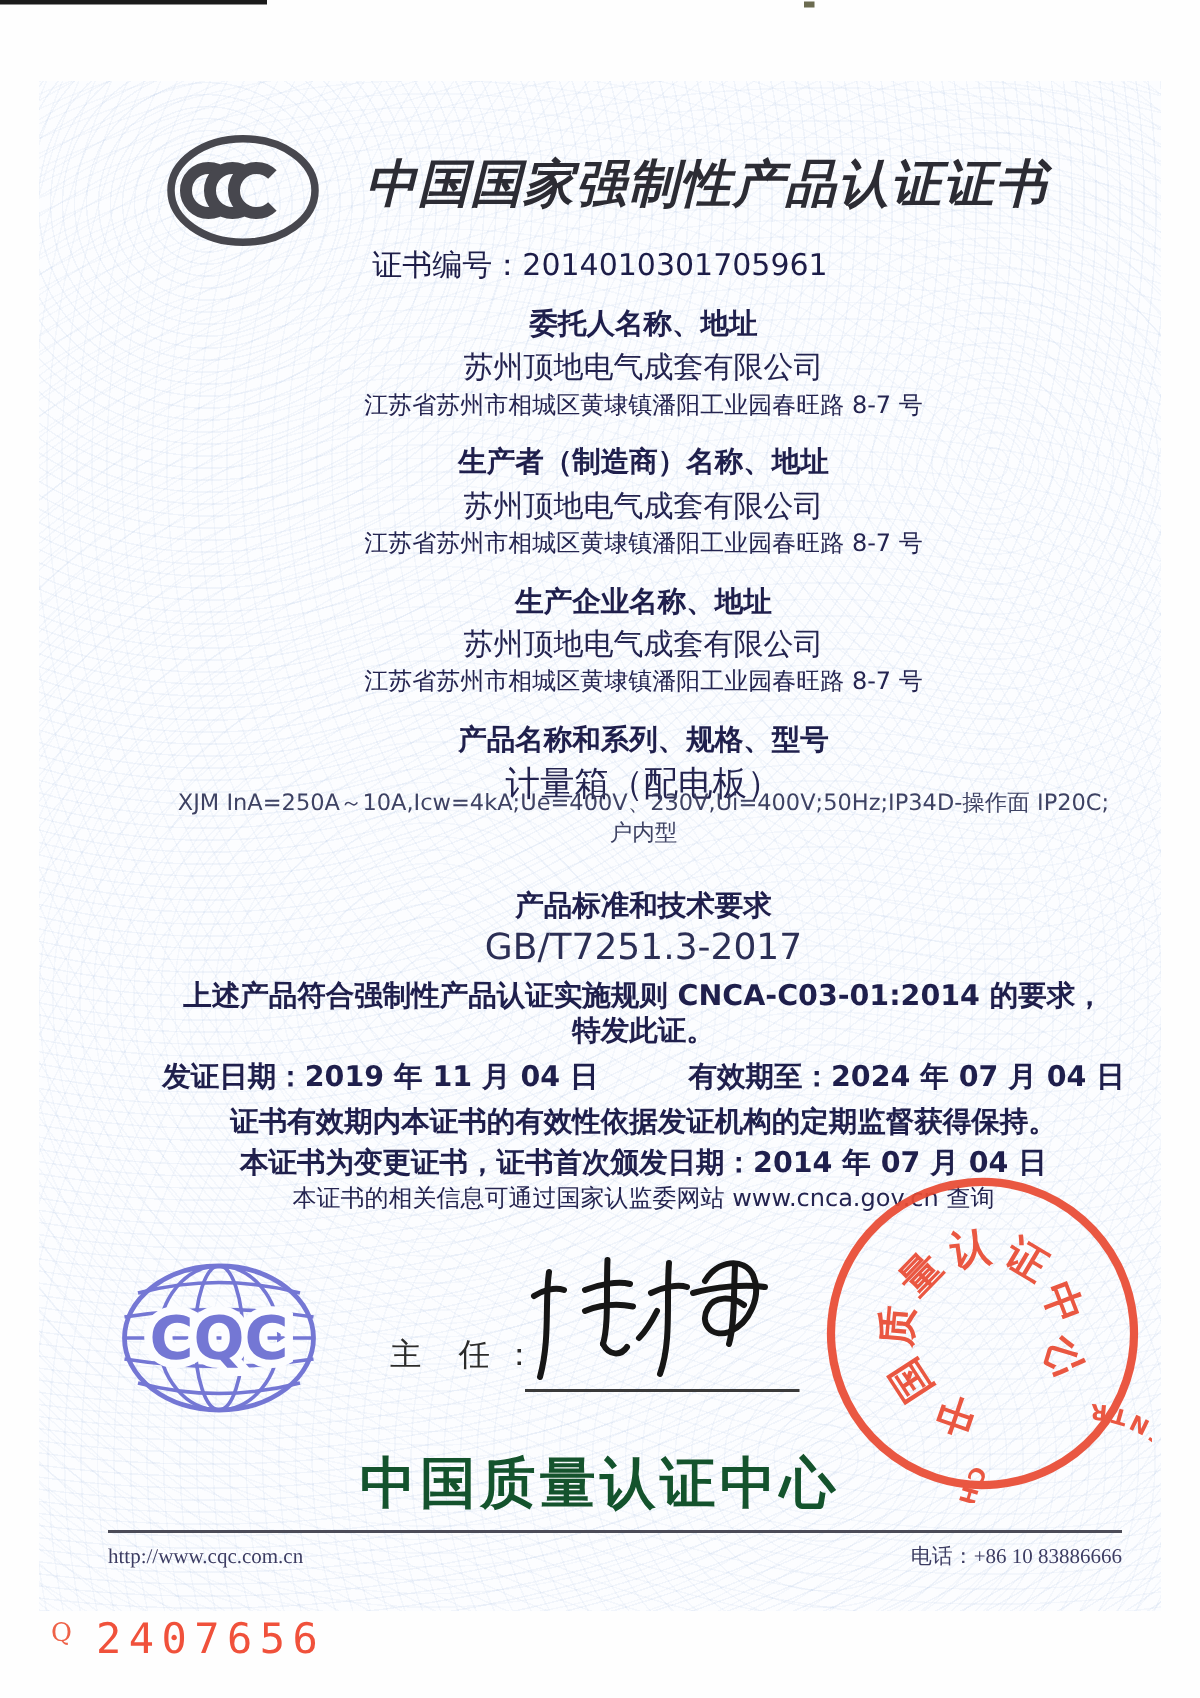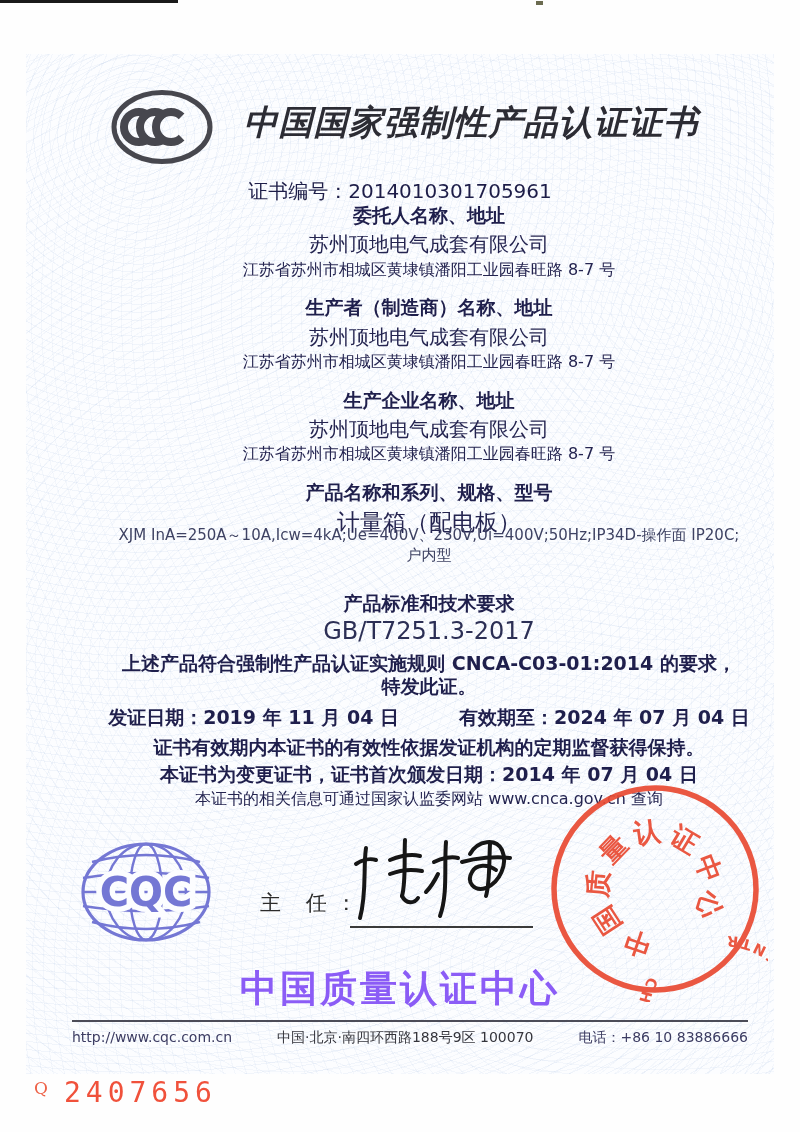--- a/index.html
+++ b/index.html
@@ -25,39 +25,39 @@
   .address   { font-size:16px; }
   .product   { font-size:23px; }
   .spec      { left:85px; width:630px; font-size:15px; line-height:20px; color:#3e4263; }
   .standard  { font-size:24px; color:#2c2f55; }
   .statement { font-weight:bold; font-size:19px; color:#1f1f4c; }
   .dates-row { display:flex; justify-content:center; gap:60px; font-weight:bold; font-size:19px; color:#1f1f4c; }
   .query     { font-size:16px; }
 
   .cert-title { position:absolute; left:228px; top:100px; width:486px; text-align:center;
     font-size:34px; font-weight:bold; letter-spacing:1px; color:#2c2c34;font-style:italic; }
-  .cert-no { position:absolute; left:0; top:178px; width:100%; text-align:center;
+  .cert-no { position:absolute; left:0; top:163px; width:100%; text-align:center;
     font-size:20px; color:#1d1d48; }
 
   .ccc-logo { position:absolute; left:108px; top:84px; }
   .cqc-logo { position:absolute; left:76px; top:840px; }
 
   .director { position:absolute; left:260px; top:889px; font-size:21px; letter-spacing:9px;
     color:#2b2b2b; font-weight:normal; }
   .sig-underline { position:absolute; left:350px; top:926px; width:183px; border-top:2px solid #3a3a3a; }
   .signature { position:absolute; left:350px; top:830px; }
 
   .stamp { position:absolute; left:542px; top:776px; }
 
   .org-name { position:absolute; left:0; top:964px; width:100%; text-align:center;
-    font-size:37px; font-weight:bold; letter-spacing:3px; color:#8b5cf6; }
+    font-size:37px; font-weight:bold; letter-spacing:3px; color:#14532d; }
 
   .footer-rule { position:absolute; left:72px; top:1020px; width:676px; border-top:2px solid #4c4c58; }
   .footer-row { position:absolute; left:72px; top:1029px; width:676px;
-    display:flex; justify-content:space-between; align-items:baseline; font-size:14px; }
+    display:flex; justify-content:space-between; align-items:baseline; font-size:14px;font-family:Liberation Serif, serif; }
   .footer-site  { color:#3c3c62; }
   .footer-addr  { color:#35353c; }
   .footer-phone { color:#3c3c62;text-align:right; }
 
   .serial { position:absolute; left:34px; top:1076px; color:#f0513b; }
   .serial .q { font-family:"DejaVu Serif","Liberation Serif",serif; font-size:17px;
     vertical-align:8px; margin-right:16px; color:#ee6248; }
   .serial .num { font-family:"DejaVu Sans Mono","Liberation Mono",monospace;
     font-size:28px; letter-spacing:5px; }
 </style>
@@ -164,20 +164,19 @@
         <text transform="rotate(134)  translate(0,-48)">心</text>
       </g>
     </g>
   </svg>
 
   <div class="org-name">中国质量认证中心</div>
 
   <div class="footer-rule"></div>
   <div class="footer-row">
     <span class="footer-site">http://www.cqc.com.cn</span>
-    <span class="footer-addr">中国·北京·南四环西路188号9区 100070</span>
     <span class="footer-phone">电话：+86 10 83886666</span>
   </div>
 
   <div class="serial">
     <span class="q">Q</span><span class="num">2407656</span>
   </div>
 </div>
 
 </body></html>

